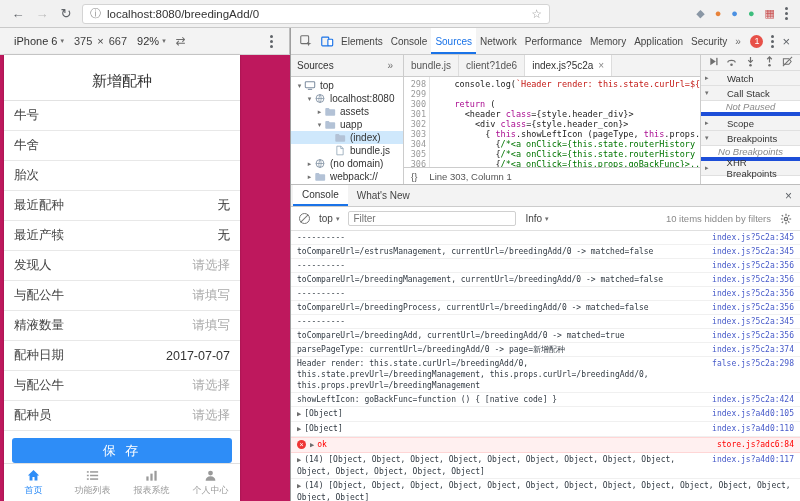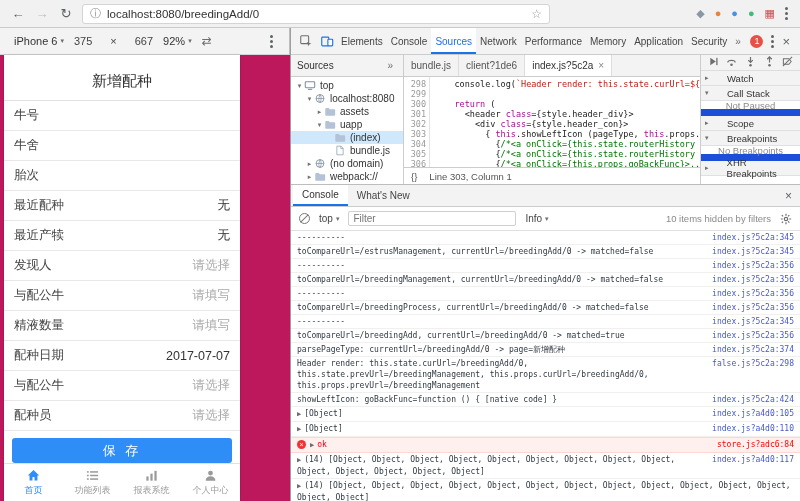--- a/index.html
+++ b/index.html
@@ -17,21 +17,21 @@
   .omnibox .star{color:#9a9a9a;font-size:12px;}
   .ext-icons{display:flex;gap:10px;margin-left:auto;align-items:center;}
   .ext{font-size:11px;line-height:1;}
   .kebab{display:inline-flex;flex-direction:column;gap:2px;padding:2px;}
   .kebab i{width:3px;height:3px;border-radius:50%;background:#5f6368;display:block;}
 
   
   .device-toolbar{position:absolute;left:0;top:28px;width:290px;height:27px;background:#f3f3f3;border-bottom:1px solid #d5d5d5;border-right:1px solid #bdbdbd;display:flex;align-items:center;font-size:11px;color:#333;padding:0 14px;gap:10px;}
   .dev-select{display:flex;align-items:center;gap:3px;}
   .caret{font-size:7px;color:#6e6e6e;}
-  .dims{display:flex;align-items:center;gap:18px;color:#444;}
+  .dims{display:flex;align-items:center;gap:5px;color:#444;}
   .rotate{color:#6e6e6e;font-size:12px;}
 
   
   .device-area{position:absolute;left:0;top:55px;width:348px;height:446px;background:#be185d;border-right:1px solid #bdbdbd;}
   .phone{position:absolute;left:4px;top:0;width:236px;height:446px;background:#fff;display:flex;flex-direction:column;overflow:hidden;box-shadow:0 0 2px rgba(0,0,0,.25);}
   .app-header{flex:0 0 46px;border-bottom:1px solid #e2e2e2;display:flex;align-items:flex-end;justify-content:center;padding-bottom:9px;font-size:15px;color:#333;}
   .field-row{height:30px;display:flex;align-items:center;justify-content:space-between;padding:0 10px;border-bottom:1px solid #e8e8e8;font-size:12.5px;}
   .field-label{color:#444;}
   .field-value{color:#333;}
   .field-value.muted{color:#a8a8a8;}
@@ -78,21 +78,21 @@
   .tok-p{color:#222;}
   .tok-k{color:#aa0d91;}
   .tok-s{color:#c41a16;}
   .tok-m{color:#007400;}
   .editor-status{flex:0 0 17px;border-top:1px solid #ccc;display:flex;align-items:center;gap:12px;padding:0 7px;font-size:9.5px;color:#555;background:#fff;}
   .debugger{width:100px;flex:0 0 100px;border-left:1px solid #ccc;display:flex;flex-direction:column;background:#fff;font-size:9.5px;overflow:hidden;}
   .dbg-toolbar{flex:0 0 16px;background:#f3f3f3;border-bottom:1px solid #ddd;display:flex;align-items:center;justify-content:space-around;padding:0 3px;}
   .dbg-toolbar svg{width:11px;height:11px;}
   .dbg-header{height:15px;background:#f3f3f3;border-bottom:1px solid #e0e0e0;display:flex;align-items:center;padding:0 4px;gap:14px;color:#333;}
   .dbg-arrow{font-size:7px;color:#727272;width:8px;}
-  .dbg-content{height:15px;display:flex;align-items:center;justify-content:center;color:#8a8a8a;border-bottom:7px solid #1d4ed8;}
+  .dbg-content{height:15px;display:flex;align-items:center;justify-content:center;color:#8a8a8a;border-bottom:4px solid #1d4ed8;font-style:italic;}
 
   
   .dt-console{flex:1;display:flex;flex-direction:column;min-height:0;overflow:hidden;}
   .console-tabs{flex:0 0 22px;background:#f3f3f3;border-bottom:1px solid #ccc;display:flex;align-items:stretch;font-size:10px;padding:0 2px;}
   .console-tab{padding:0 9px;display:flex;align-items:center;color:#454545;}
   .console-tab.active{background:#fff;color:#333;border-bottom:2px solid #1a73e8;}
   .drawer-close{margin-left:auto;align-self:center;color:#5f6368;font-size:12px;padding:0 6px;}
   .console-toolbar{flex:0 0 24px;border-bottom:1px solid #e0e0e0;display:flex;align-items:center;gap:9px;padding:0 8px;font-size:10px;color:#444;background:#fff;}
   .clear-icon{width:11px;height:11px;border:1.3px solid #777;border-radius:50%;position:relative;flex:0 0 11px;}
   .clear-icon::after{content:"";position:absolute;left:-1.5px;top:4px;width:11px;height:1.3px;background:#777;transform:rotate(-45deg);}

